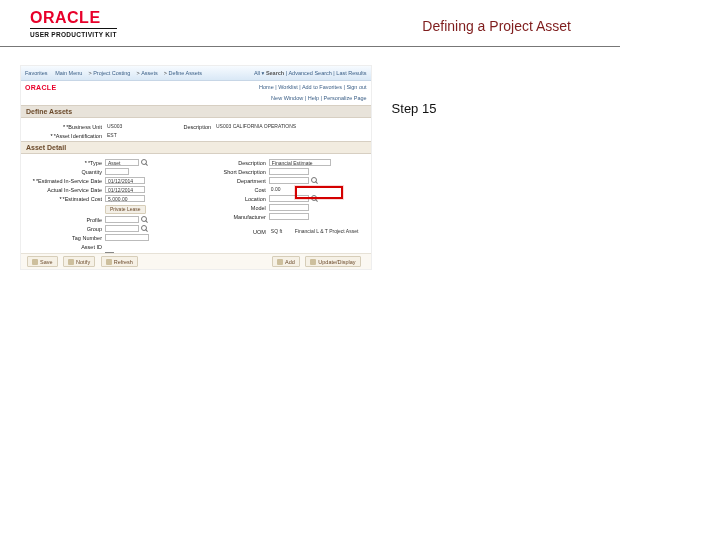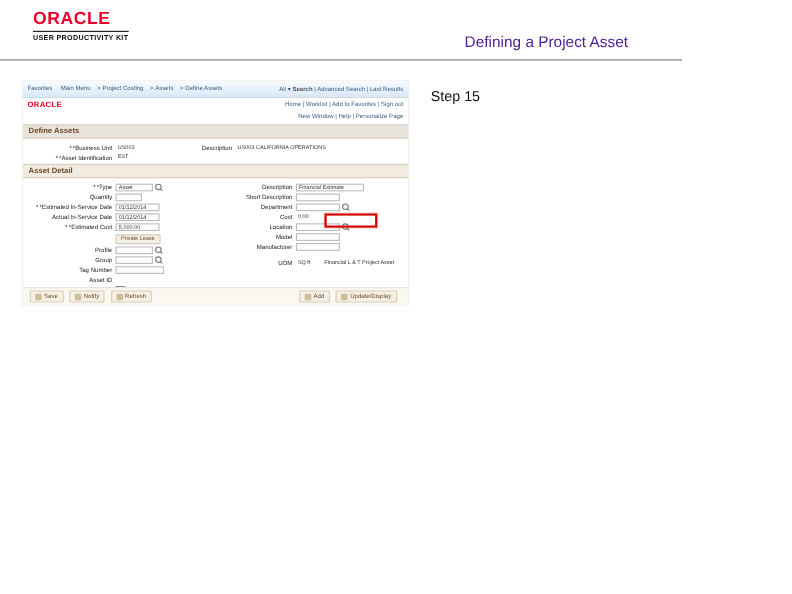--- a/index.html
+++ b/index.html
@@ -37,22 +37,22 @@
     font-size: 6.5px;
     font-weight: bold;
     letter-spacing: 0.3px;
     color:#111;
     border-top: 1.5px solid #111;
     margin-top: 2px;
     padding-top: 2px;
   }
   .page-title {
     font-size: 14px;
-    color:#4c1d95;
-    margin-top: 20px;
+    color:#7f1d1d;
+    margin-top: 8px;
     margin-right: 35px;
   }
   .divider {
     height: 1px;
     background: #777;
     margin: 4px 0 18px 0;
   }
 
   
   .body-row {
@@ -69,20 +69,21 @@
     font-size: 5.5px;
     color:#444;
     position: relative;
   }
   .instr {
     padding-left: 20px;
     width: 260px;
     font-size: 13px;
     line-height: 1.35;
     color:#111;
+    margin-top:29px;
   }
   .step-label { margin-bottom: 28px; margin-top: 6px; }
   .instr .b { font-weight: bold; }
 
   
   .ss-top {
     background: linear-gradient(#f7fbff,#d9e8f6);
     border-bottom:1px solid #c7d6e6;
     height: 14px;
     display:flex;

